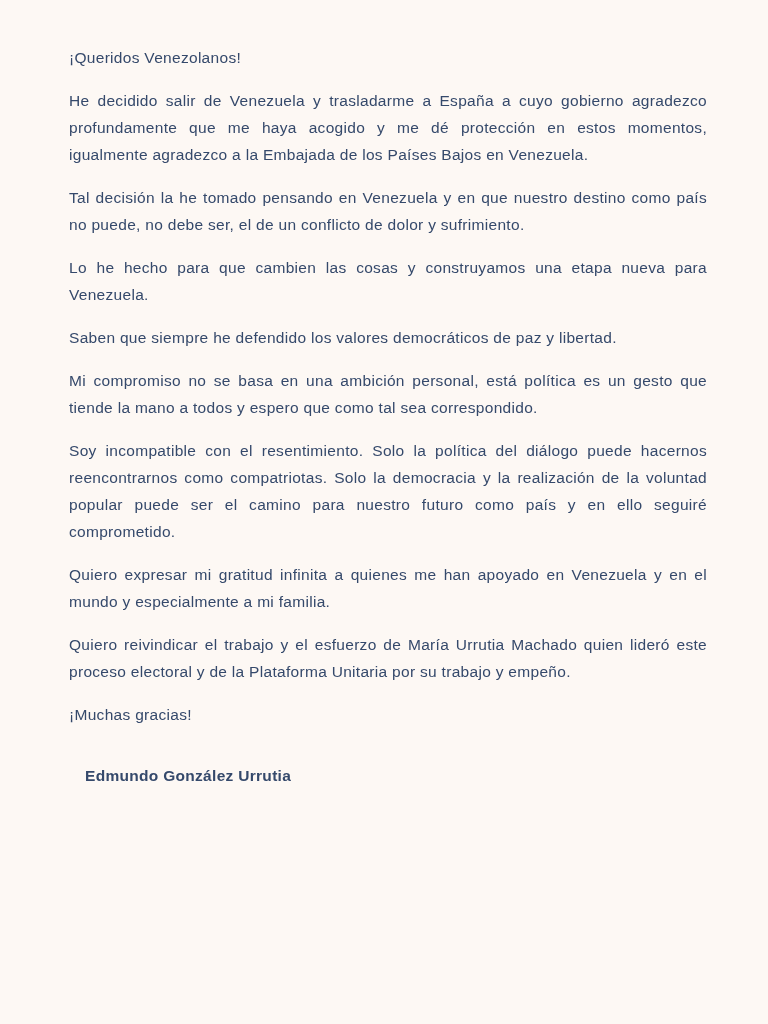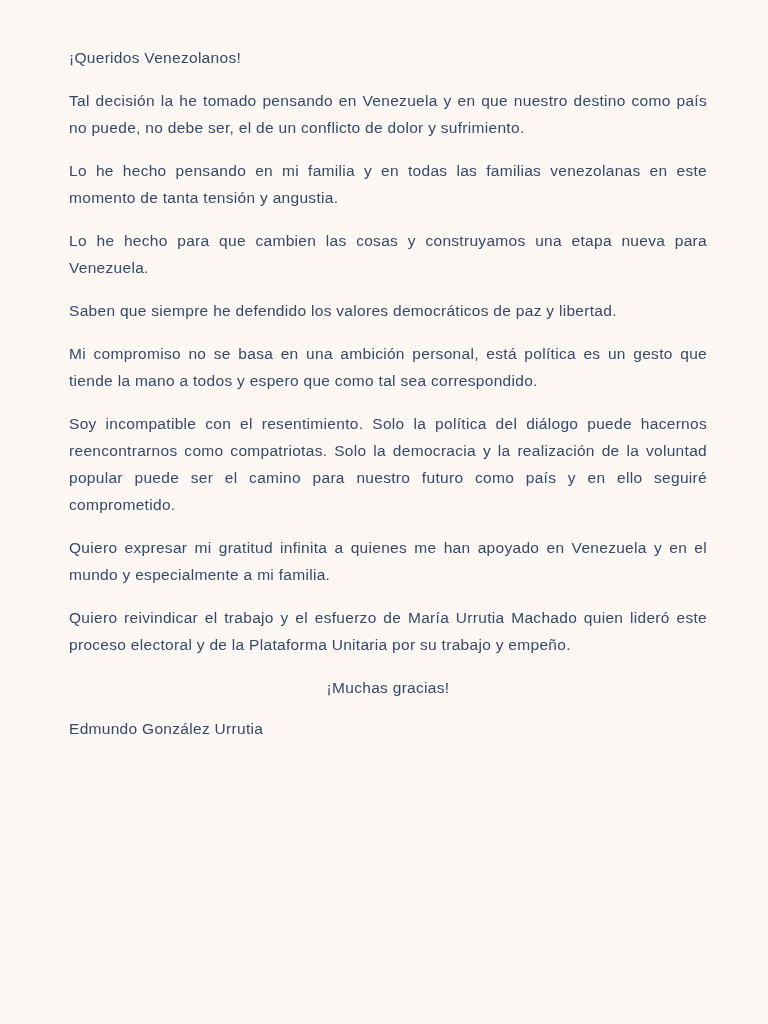--- a/index.html
+++ b/index.html
@@ -26,39 +26,39 @@
   .letter p {
     margin: 0 0 16px 0;
     text-align: justify;
     text-justify: inter-word;
   }
   .letter p.salutation,
   .letter p.closing {
     text-align: left;
   }
   .letter p.closing {
-    margin-bottom: 14px;
-    text-align: center;
+    margin-bottom: 34px;
   }
   .letter .signature {
-    margin: 0;
+    margin: 16px;
     text-align: left;
+    font-weight: bold;
   }
   .letter .signature div {
     margin: 0;
   }
 </style>
 </head>
 <body>
 
 <div class="letter">
   <p class="salutation">¡Queridos Venezolanos!</p>
 
+  <p>He decidido salir de Venezuela y trasladarme a España a cuyo gobierno agradezco profundamente que me haya acogido y me dé protección en estos momentos, igualmente agradezco a la Embajada de los Países Bajos en Venezuela.</p>
   <p>Tal decisión la he tomado pensando en Venezuela y en que nuestro destino como país no puede, no debe ser, el de un conflicto de dolor y sufrimiento.</p>
-  <p>Lo he hecho pensando en mi familia y en todas las familias venezolanas en este momento de tanta tensión y angustia.</p>
   <p>Lo he hecho para que cambien las cosas y construyamos una etapa nueva para Venezuela.</p>
   <p>Saben que siempre he defendido los valores democráticos de paz y libertad.</p>
   <p>Mi compromiso no se basa en una ambición personal, está política es un gesto que tiende la mano a todos y espero que como tal sea correspondido.</p>
   <p>Soy incompatible con el resentimiento. Solo la política del diálogo puede hacernos reencontrarnos como compatriotas. Solo la democracia y la realización de la voluntad popular puede ser el camino para nuestro futuro como país y en ello seguiré comprometido.</p>
   <p>Quiero expresar mi gratitud infinita a quienes me han apoyado en Venezuela y en el mundo y especialmente a mi familia.</p>
   <p>Quiero reivindicar el trabajo y el esfuerzo de María Urrutia Machado quien lideró este proceso electoral y de la Plataforma Unitaria por su trabajo y empeño.</p>
 
   <p class="closing">¡Muchas gracias!</p>
 
   <div class="signature">

